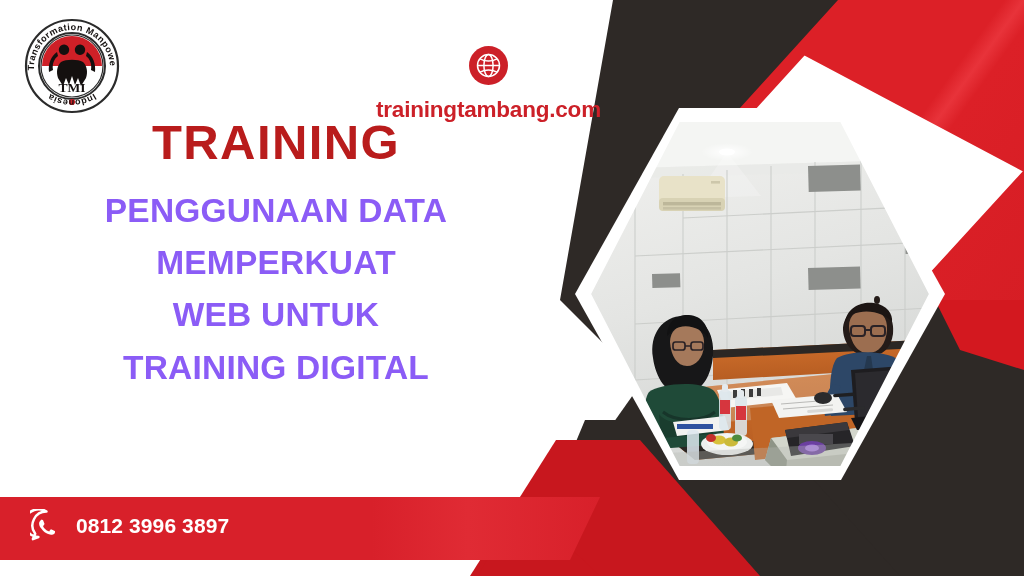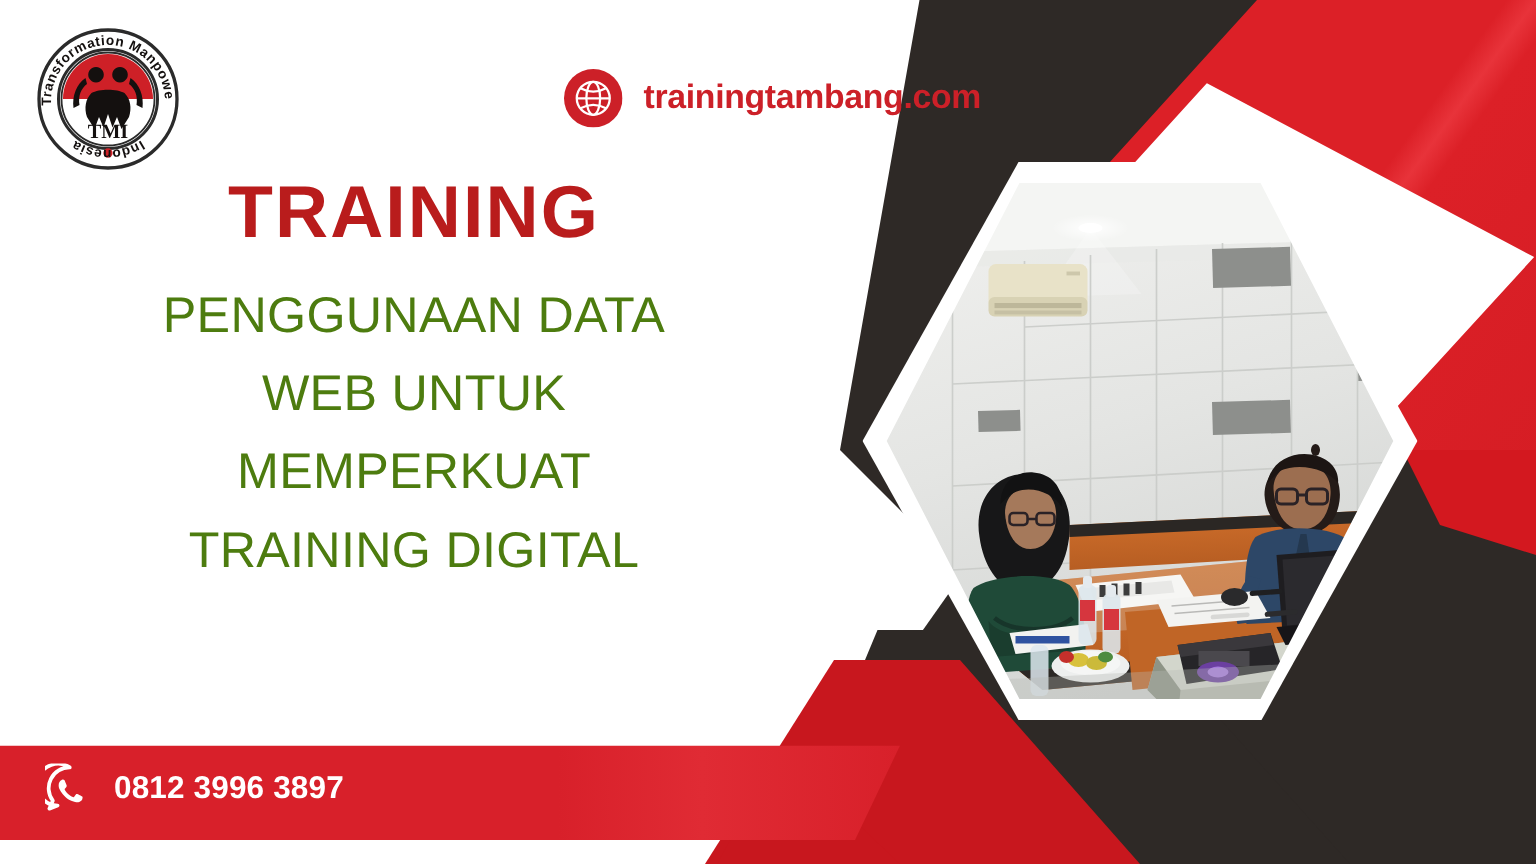--- a/index.html
+++ b/index.html
@@ -9,35 +9,35 @@
 
   
   .bg-layer{position:absolute;inset:0;}
   .bg-layer svg{display:block;width:1024px;height:576px;}
 
   
   #logo{position:absolute;left:17px;top:14px;width:110px;height:104px;}
   #logo svg{display:block;width:110px;height:104px;}
 
   
-  #website{position:absolute;left:376px;top:46px;display:flex;align-items:center;gap:14px;}
+  #website{position:absolute;left:376px;top:46px;display:flex;align-items:center;gap:14px;flex-direction:column;}
   #website .globe{width:39px;height:39px;flex:0 0 auto;}
   #website .url{
     font-size:22.5px;font-weight:bold;color:#CC2028;letter-spacing:-0.2px;
     white-space:nowrap;line-height:1;
   }
 
   
   #headline{position:absolute;left:0px;top:118px;width:552px;text-align:center;}
   #training{
     font-size:49px;font-weight:bold;color:#b91c1c;letter-spacing:1.4px;
     line-height:1.02;margin:0 0 17px 0;
   }
   #subtitle{
-    font-size:33.5px;font-weight:normal;color:#4d7c0f;letter-spacing:0.2px;
+    font-size:33.5px;font-weight:bold;color:#8b5cf6;letter-spacing:0.2px;
     line-height:1.56;margin:0;
   }
   #subtitle .ln{display:block;white-space:nowrap;}
 
   
   #photo{position:absolute;left:575px;top:108px;width:370px;height:372px;}
   #photo svg{display:block;width:370px;height:372px;}
 
   
   #contact-bar{
@@ -156,22 +156,22 @@
         </g>
       </svg>
     </span>
     <span class="url">trainingtambang.com</span>
   </div>
 
   <div id="headline">
     <div id="training">TRAINING</div>
     <div id="subtitle">
       <span class="ln">PENGGUNAAN DATA</span>
+      <span class="ln">MEMPERKUAT</span>
       <span class="ln">WEB UNTUK</span>
-      <span class="ln">MEMPERKUAT</span>
       <span class="ln">TRAINING DIGITAL</span>
     </div>
   </div>
 
   <div id="photo">
     <svg viewBox="0 0 370 372" xmlns="http://www.w3.org/2000/svg">
       <defs>
         <clipPath id="hexClip">
           <polygon points="104,13 266,13 355,186 266,359 104,359 15,186"></polygon>
         </clipPath>

